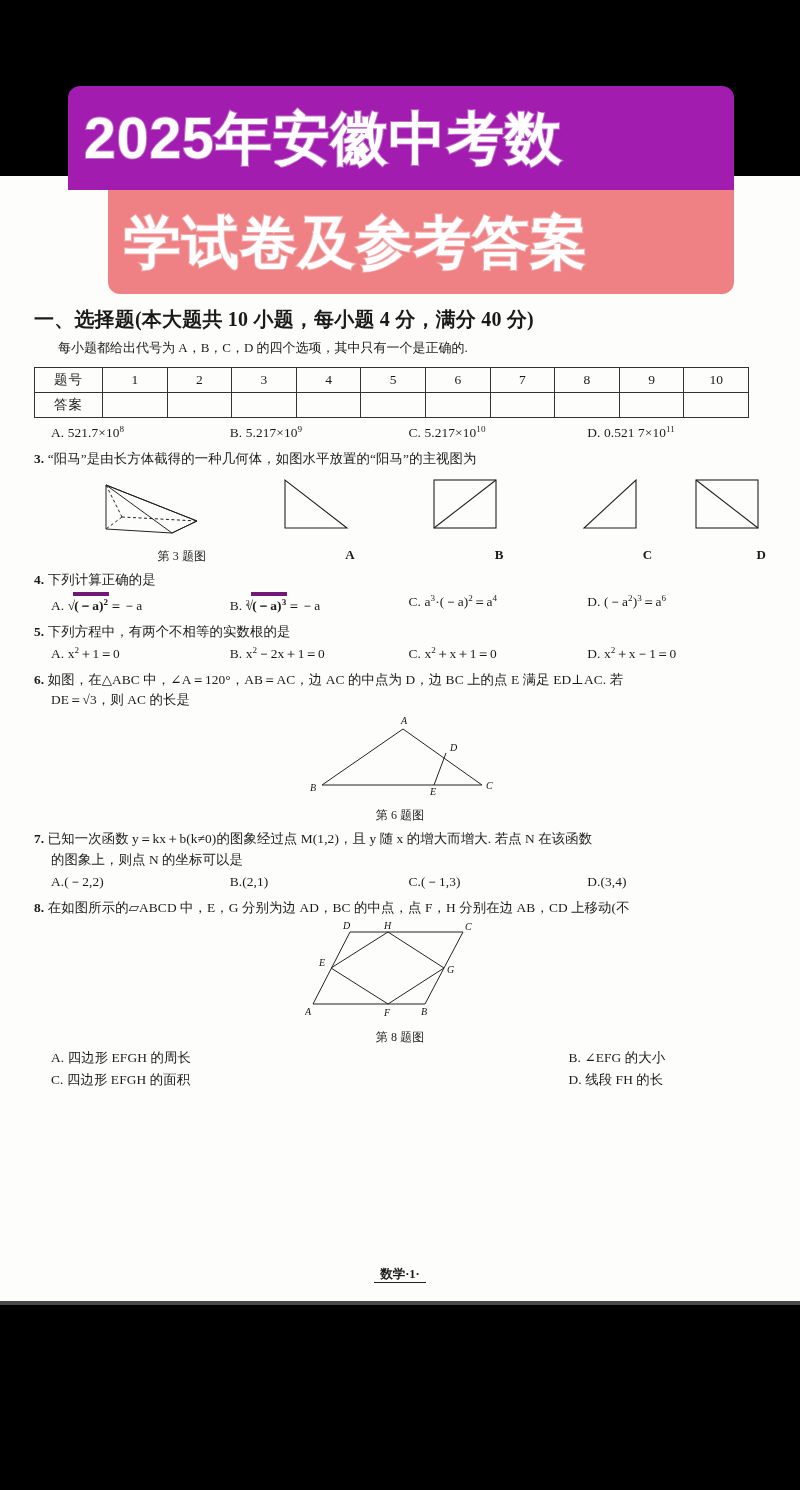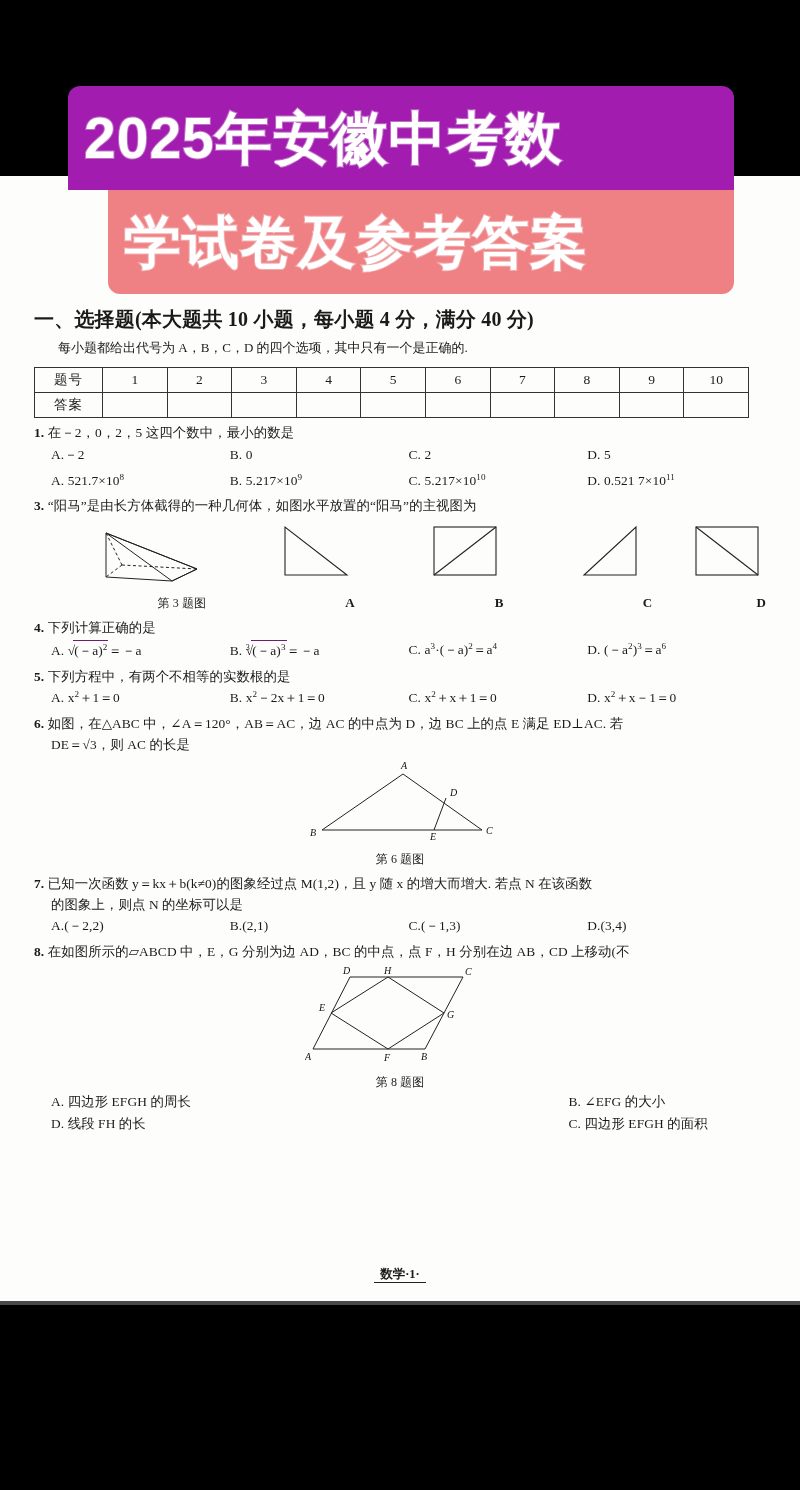--- a/index.html
+++ b/index.html
@@ -104,24 +104,25 @@
     margin-top: 1px;
   }
   .opts > div { flex: 0 0 25%; }
   .opts.wide > div { flex: 0 0 50%; padding-left: 0; }
   .opts.wide > div:nth-child(2) { padding-left: 160px; }
   sup { font-size: 0.68em; vertical-align: super; line-height: 0; }
 
   
   .rad { display: inline-block; white-space: nowrap; }
   .rad .bar {
-    border-top: 1px solid #701a75;
+    border-top: 4px solid #701a75;
     display: inline-block;
     padding: 0 1px;
     margin-left: -2px;
+    font-weight: bold;
   }
   .cbrt-idx { font-size: .6em; vertical-align: 0.55em; margin-right: -4px; }
 
   
   .fig-row {
     display: flex;
     align-items: flex-end;
     margin-top: 4px;
     padding-left: 30px;
   }
@@ -221,32 +222,20 @@
         <td></td>
         <td></td>
         <td></td>
         <td></td>
         <td></td>
         <td></td>
       </tr>
     </tbody>
       </table>
 
-    <div class="q">
-      <div class="q-body">
-        <span class="num">1.</span>
-        <span class="cont">在－2，0，2，5 这四个数中，最小的数是</span>
-      </div>
-      <div class="opts">
-        <div>A.－2</div>
-        <div>B. 0</div>
-        <div>C. 2</div>
-        <div>D. 5</div>
-      </div>
-    </div>
 
     <div class="q">
       <div class="opts">
         <div>A. 521.7×10<sup>8</sup></div>
         <div>B. 5.217×10<sup>9</sup></div>
         <div>C. 5.217×10<sup>10</sup></div>
         <div>D. 0.521 7×10<sup>11</sup></div>
       </div>
     </div>
 
@@ -388,22 +377,22 @@
           </svg>
           <div class="fig-cap">第 8 题图</div>
         </div>
       </div>
 
       <div class="opts wide">
         <div>A. 四边形 EFGH 的周长</div>
         <div>B. ∠EFG 的大小</div>
       </div>
       <div class="opts wide">
+        <div>C. 四边形 EFGH 的面积</div>
         <div>D. 线段 FH 的长</div>
-        <div>C. 四边形 EFGH 的面积</div>
       </div>
     </div>
 
     <div class="footer">
       <span>数学·1·</span>
     </div>
   </div>
 </div>
 
 <div id="overlay">

